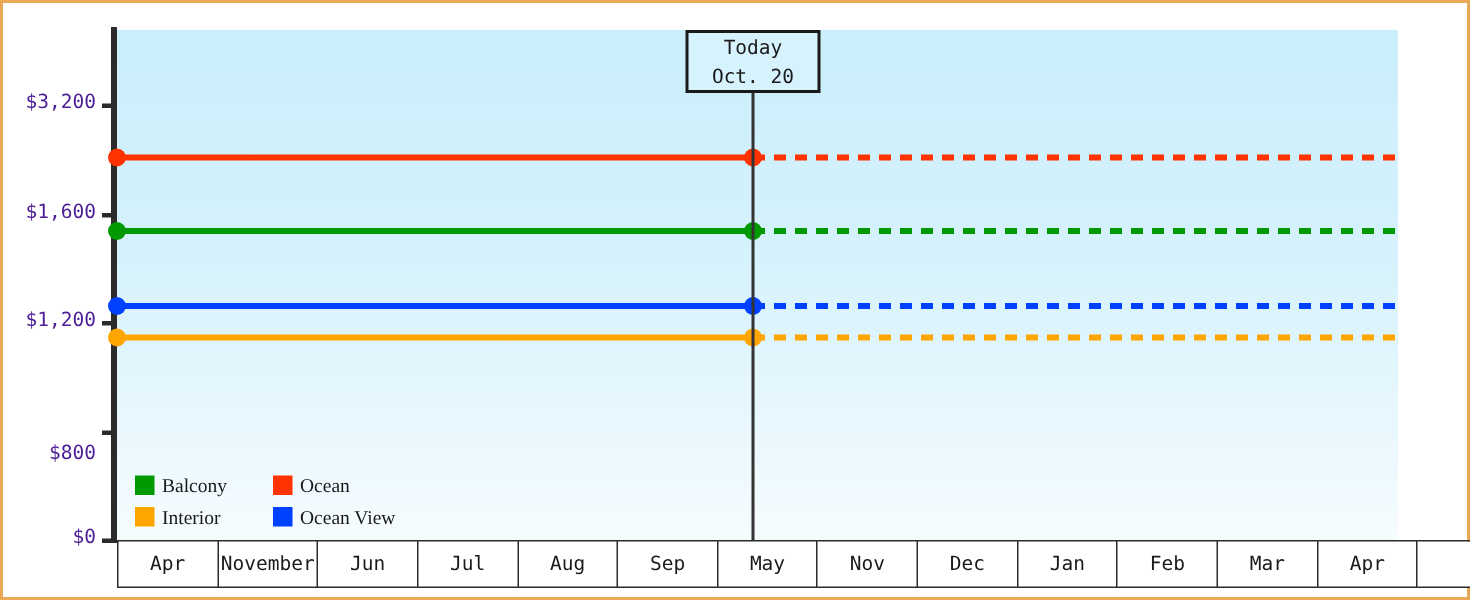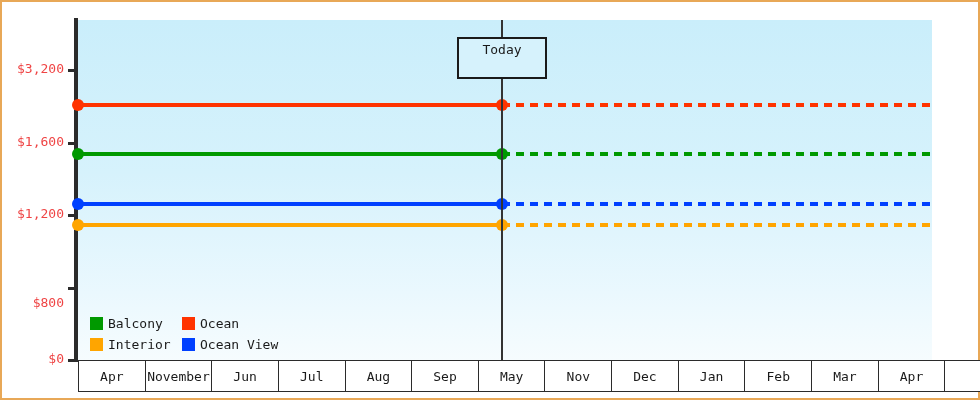--- a/index.html
+++ b/index.html
@@ -49,21 +49,21 @@
     width: 8px;
     height: 3px;
     background: #2b2b2b;
   }
 
   .y-label {
     position: absolute;
     right: 914px;
     text-align: right;
     font-size: 13px;
-    color: #ef4444;
+    color: #4c1d95;
     white-space: nowrap;
     letter-spacing: 0px;
   }
 
   
   .series-line {
     position: absolute;
     height: 4px;
     left: 76px;
   }
@@ -95,40 +95,40 @@
     width: 90px;
     height: 42px;
     box-sizing: border-box;
     border: 2px solid #1a1a1a;
     background: #d6f2fc;
     text-align: center;
     font-size: 13px;
     color: #1a1a1a;
     line-height: 19px;
     padding-top: 1px;
-    margin-top: 17px;
   }
 
   
   .legend {
     position: absolute;
     left: 88px;
     top: 311px;
     display: grid;
     grid-template-columns: 92px auto;
     grid-auto-rows: 21px;
     align-items: center;
     font-size: 13px;
     color: #1a1a1a;
   }
   .legend-entry {
     display: flex;
     align-items: center;
     gap: 5px;
     white-space: nowrap;
+    font-family: Liberation Serif, serif;
   }
   .legend-swatch {
     display: inline-block;
     width: 13px;
     height: 13px;
     flex: 0 0 13px;
   }
 
   
   .month-table {
@@ -190,20 +190,21 @@
       <div class="series-dot" style="left: 494px; top: 196.125px; background: rgb(0, 64, 255);"></div>
       <div class="series-line series-solid" style="top: 220.969px; left: 76px; width: 424px; background: rgb(255, 165, 0);"></div>
       <div class="series-line series-dashed" style="top: 220.969px; left: 500px; width: 430px; background-image: linear-gradient(to right, rgb(255, 165, 0) 0px, rgb(255, 165, 0) 8px, transparent 8px, transparent 14px);"></div>
       <div class="series-dot" style="left: 70px; top: 216.969px; background: rgb(255, 165, 0);"></div>
       <div class="series-dot" style="left: 494px; top: 216.969px; background: rgb(255, 165, 0);"></div>
     </div>
 
   <div class="today-line"></div>
   <div class="today-box">
     <div>Today</div>
+    <div>Oct. 20</div>
   </div>
 
   <div class="legend" id="legend">
       <div class="legend-entry">
         <span class="legend-swatch" style="background: rgb(0, 153, 0);"></span>
         <span>Balcony</span>
       </div>
       <div class="legend-entry">
         <span class="legend-swatch" style="background: rgb(255, 51, 0);"></span>
         <span>Ocean</span>

